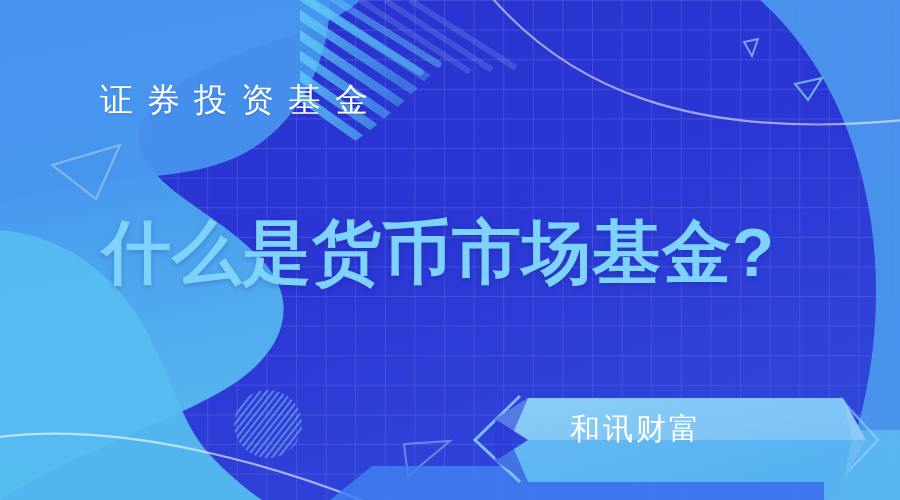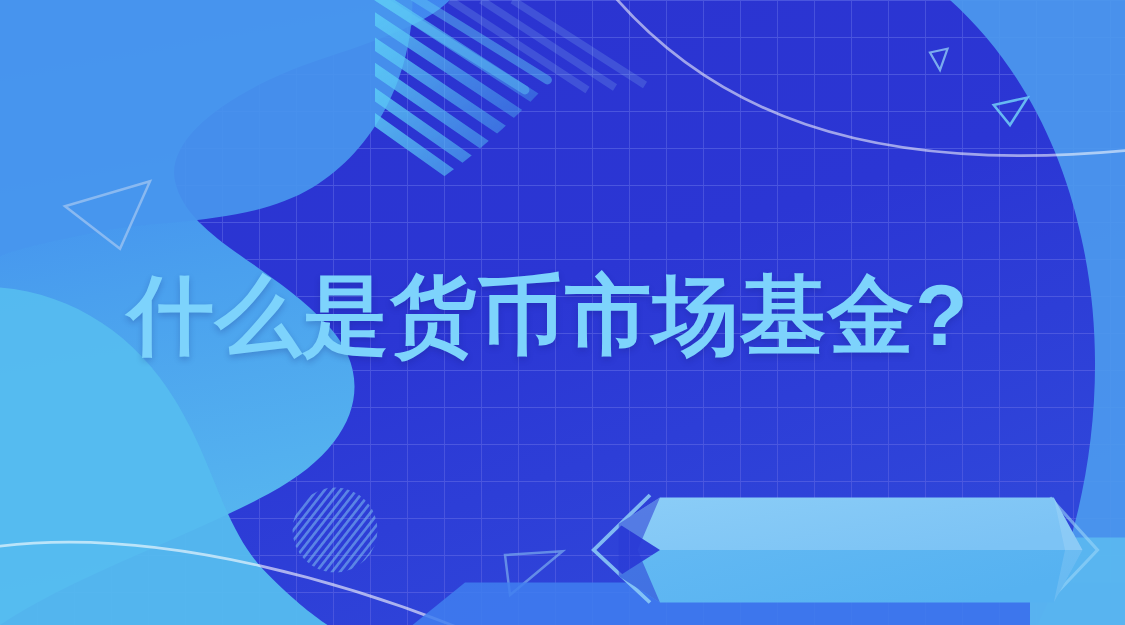--- a/index.html
+++ b/index.html
@@ -212,18 +212,20 @@
       <path d="M 528 440 L 866 440 L 843 482 L 528 482 L 495 461 Z" fill="url(#gradRibbonBot)"></path>
 
       <path d="M 528 398 L 495 419 L 495 461 L 528 482 L 510 440 Z" fill="#2a3ad6" opacity="0.55"></path>
 
       <path d="M 843 398 L 866 440 L 843 482 L 852 440 Z" fill="#ffffff" opacity="0.12"></path>
 
     </g>
   </svg>
 
   <div class="text-layer">
+    <div id="subtitle">证券投资基金</div>
 
     <div id="main-title">什么是货币市场基金?</div>
 
+    <div id="ribbon-label">和讯财富</div>
   </div>
 
 </div>
 
 </body></html>

